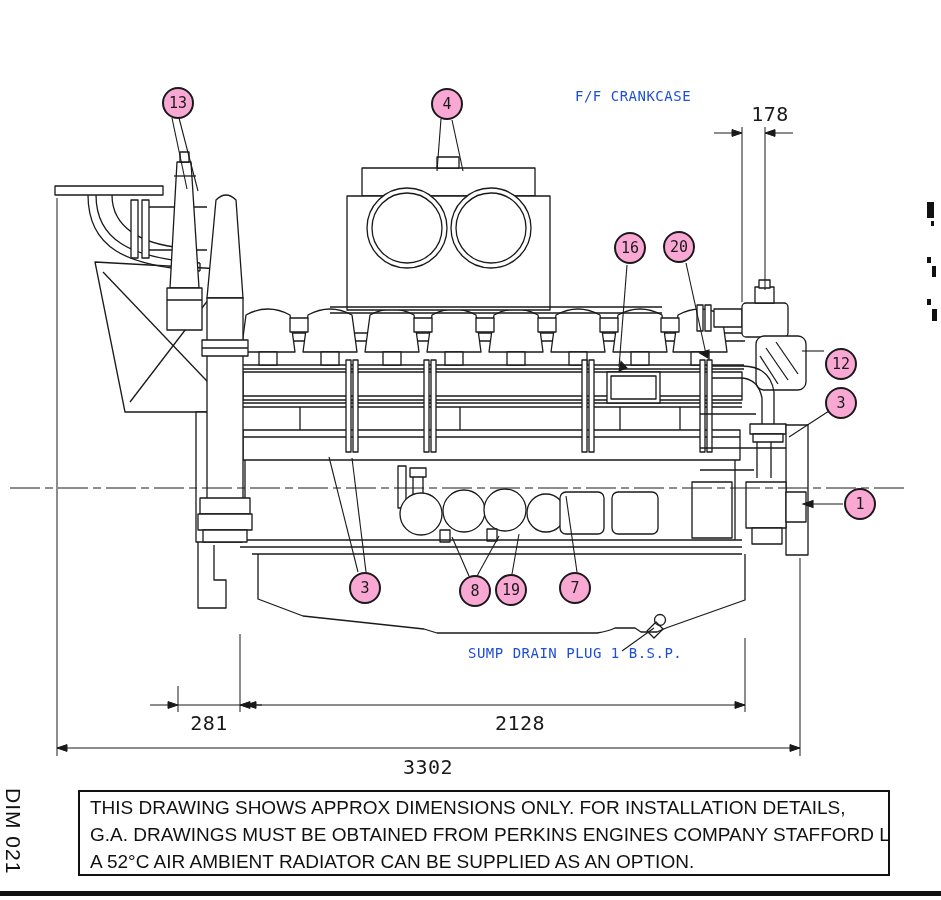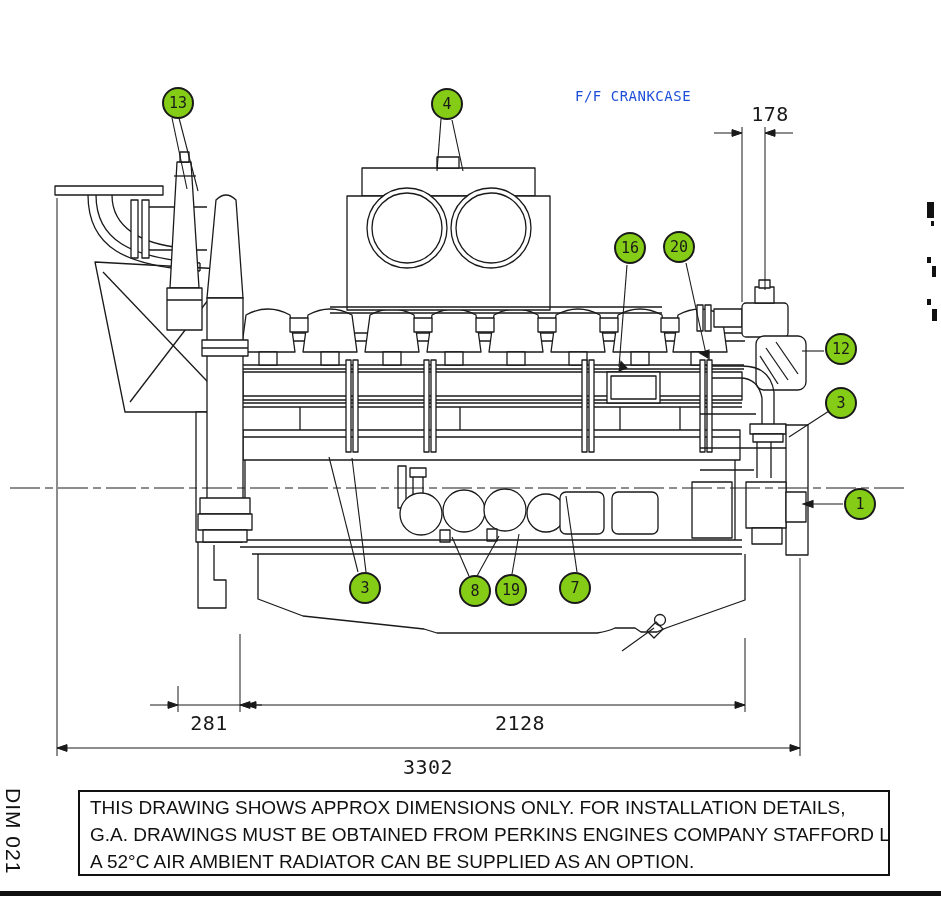--- a/index.html
+++ b/index.html
@@ -7,21 +7,21 @@
     position:relative;width:941px;height:900px;background:#ffffff;
     overflow:hidden;font-family:"DejaVu Sans Mono", monospace;color:#1a1a1a;
   }
   #stage svg{position:absolute;left:0;top:0;}
   .cad{position:absolute;font-family:"DejaVu Sans Mono", monospace;font-size:14px;
        color:#1d4ed8;white-space:nowrap;letter-spacing:0.5px;}
   .dim{position:absolute;font-family:"DejaVu Sans Mono", monospace;font-size:20px;
        color:#1a1a1a;text-align:center;letter-spacing:0.5px;}
   .balloon{
     position:absolute;width:32px;height:32px;box-sizing:border-box;
-    border:2px solid #1a1a1a;border-radius:50%;background:#84cc16;
+    border:2px solid #1a1a1a;border-radius:50%;background:#f9a8d4;
     display:flex;align-items:center;justify-content:center;
     font-size:15px;font-family:"DejaVu Sans Mono", monospace;line-height:1;
   }
   .notebox{
     position:absolute;left:78px;top:790px;width:812px;height:86px;
     box-sizing:border-box;border:2px solid #111;background:#fff;
     padding:3px 10px 4px 10px;
     font-family:"Liberation Sans", sans-serif;font-size:19px;line-height:1.42;
     color:#111;white-space:nowrap;overflow:hidden;
   }
@@ -238,31 +238,32 @@
       <rect x="927" y="202" width="7" height="16"></rect>
       <rect x="931" y="221" width="3" height="5"></rect>
       <rect x="927" y="257" width="4" height="6"></rect>
       <rect x="932" y="266" width="4" height="11"></rect>
       <rect x="927" y="299" width="4" height="6"></rect>
       <rect x="932" y="309" width="5" height="12"></rect>
     </g>
   </svg>
 
   <div class="cad" style="left:575px;top:88px;">F/F CRANKCASE</div>
+  <div class="cad" style="left:468px;top:645px;">SUMP DRAIN PLUG 1 B.S.P.</div>
 
   <div class="dim" style="left:728px;top:102px;width:50px;margin-left:17px;">178</div>
   <div class="dim" style="left:180px;top:711px;width:58px;">281</div>
   <div class="dim" style="left:487px;top:711px;width:66px;">2128</div>
   <div class="dim" style="left:395px;top:755px;width:66px;">3302</div>
 
   <div class="balloon" style="left:162px;top:87px;">13</div>
   <div class="balloon" style="left:431px;top:88px;">4</div>
   <div class="balloon" style="left:614px;top:232px;">16</div>
   <div class="balloon" style="left:663px;top:231px;">20</div>
-  <div class="balloon" style="left:825px;top:333px;">12</div>
+  <div class="balloon" style="left:825px;top:348px;">12</div>
   <div class="balloon" style="left:825px;top:387px;">3</div>
   <div class="balloon" style="left:844px;top:488px;">1</div>
   <div class="balloon" style="left:349px;top:572px;">3</div>
   <div class="balloon" style="left:459px;top:575px;">8</div>
   <div class="balloon" style="left:495px;top:574px;">19</div>
   <div class="balloon" style="left:559px;top:572px;">7</div>
 
   <div class="notebox">
     <div>THIS DRAWING SHOWS APPROX DIMENSIONS ONLY. FOR INSTALLATION DETAILS,</div>
     <div>G.A. DRAWINGS MUST BE OBTAINED FROM PERKINS ENGINES COMPANY STAFFORD LTD</div>

